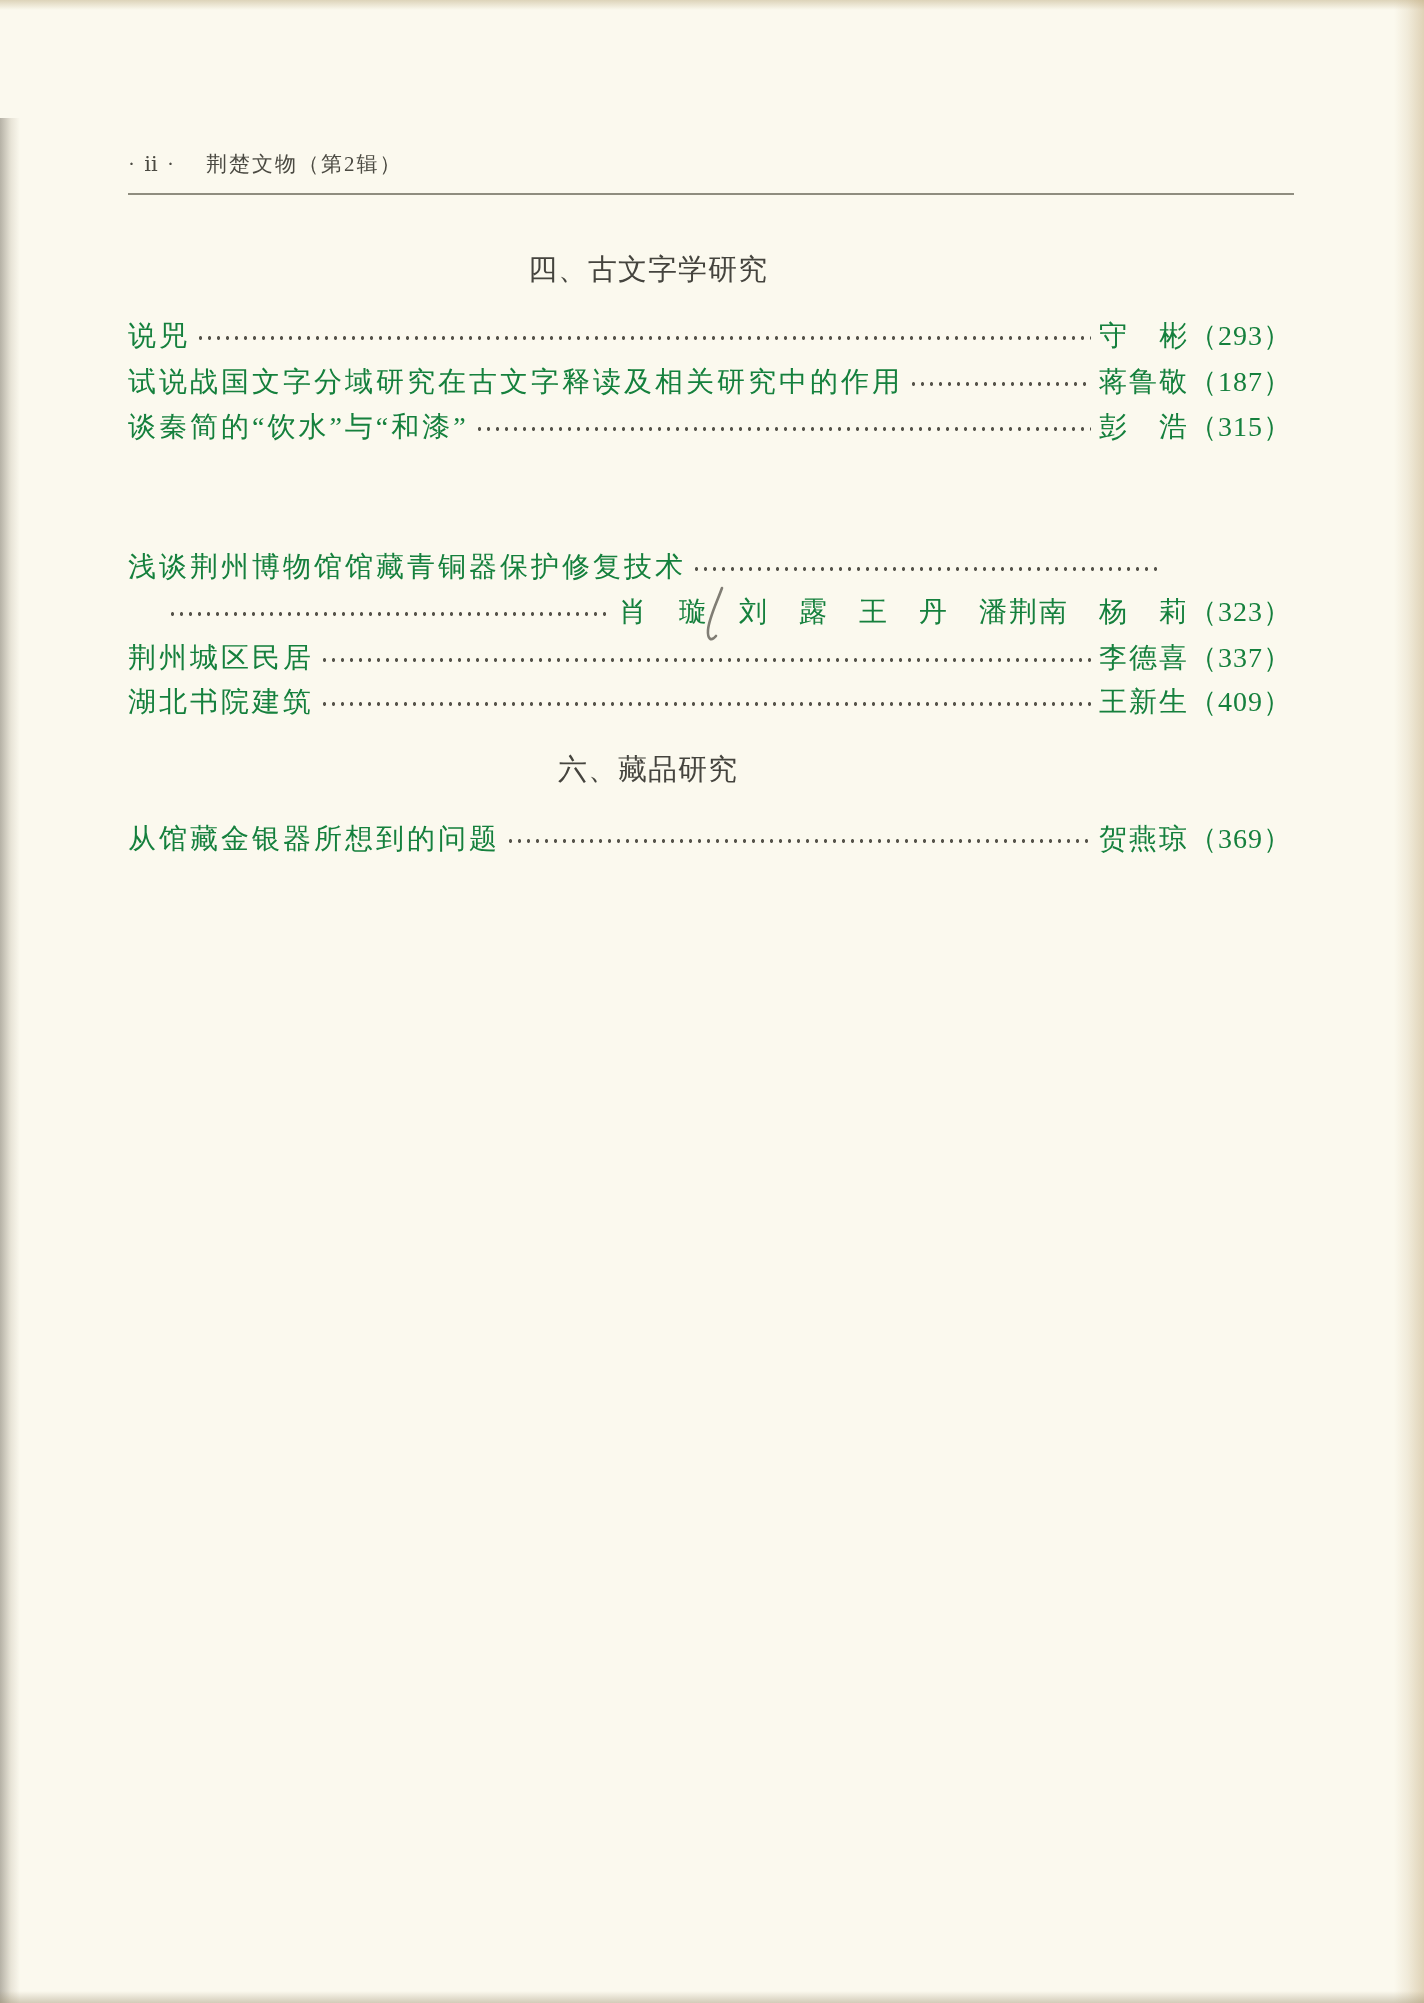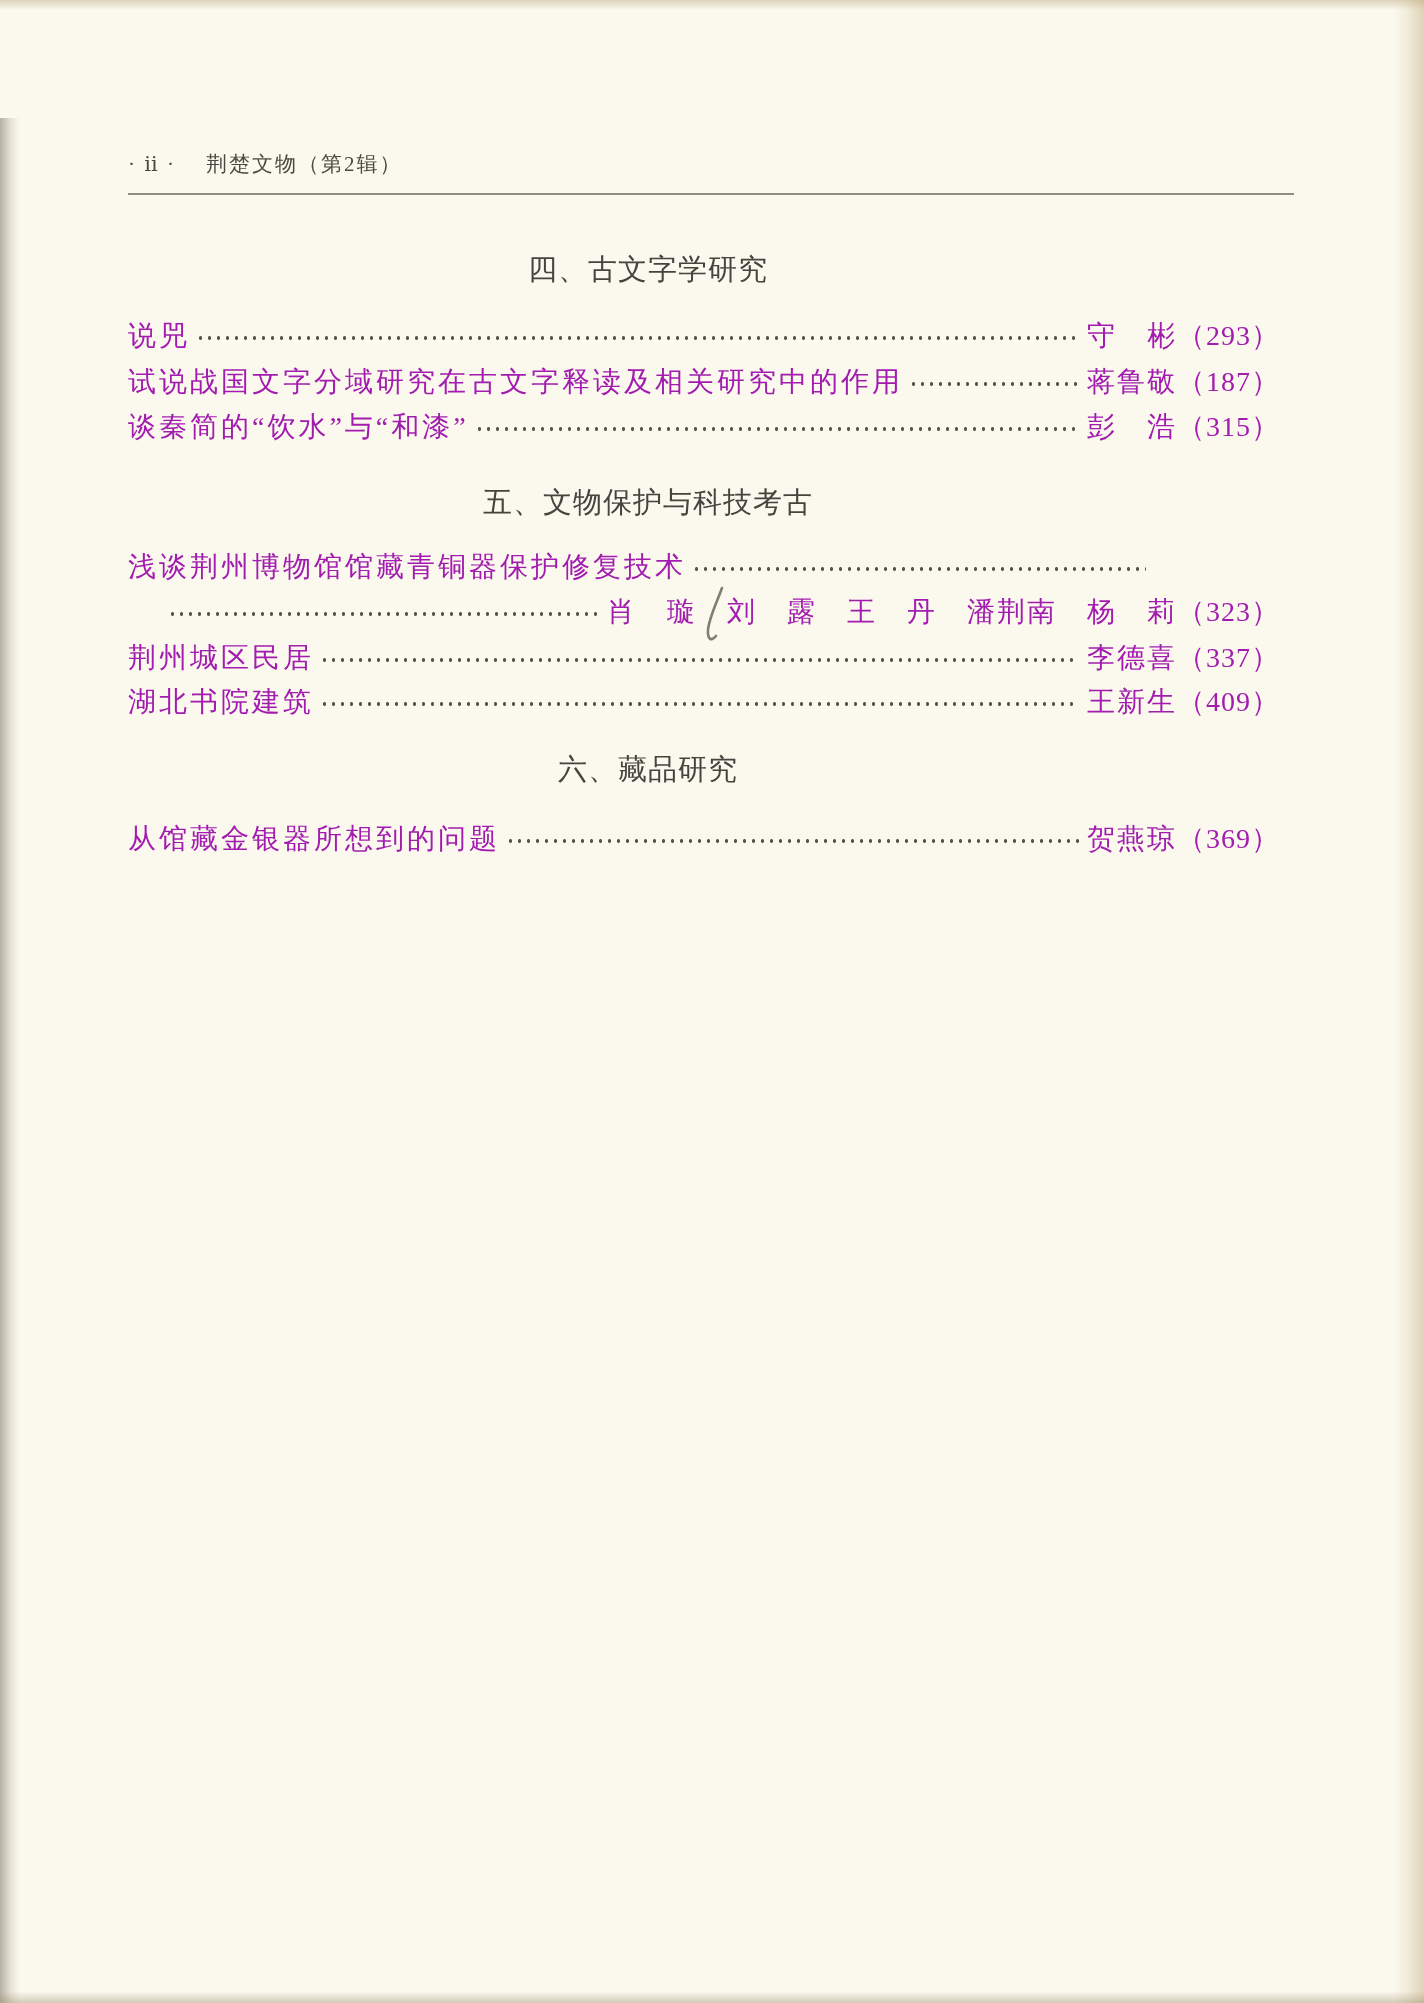--- a/index.html
+++ b/index.html
@@ -68,26 +68,26 @@
     text-align: center;
     font-family: "Liberation Sans", "DejaVu Sans", sans-serif;
     font-weight: normal;
     font-size: 29px;
     color: #45443e;
     letter-spacing: 1px;
     white-space: nowrap;
   }
   .toc-row {
     position: absolute;
-    left: 0; right: 12px;
+    left: 0; right: 0;
     height: 36px;
     display: flex;
     align-items: center;
     font-size: 28px;
-    color: #a21caf;
+    color: #15803d;
     white-space: nowrap;
   }
   .toc-row .title {
     flex: 0 0 auto;
     letter-spacing: 3px;
   }
   .leader {
     flex: 1 1 auto;
     min-width: 24px;
     height: 4px;
@@ -142,21 +142,20 @@
       <span class="leader"></span>
       <span class="entry-right"><span>蒋鲁敬</span><span class="pageno">（187）</span></span>
     </div>
 
     <div class="toc-row" style="top:409px">
       <span class="title">谈秦简的“饮水”与“和漆”</span>
       <span class="leader"></span>
       <span class="entry-right"><span>彭　浩</span><span class="pageno">（315）</span></span>
     </div>
 
-    <div class="section-heading" style="top:483px">五、文物保护与科技考古</div>
 
     <div class="toc-row" style="top:549px">
       <span class="title">浅谈荆州博物馆馆藏青铜器保护修复技术</span>
       <span class="leader stop-short"></span>
     </div>
 
     <div class="toc-row continuation" style="top:594px">
       <span class="leader"></span>
       <span class="entry-right"><span>肖　璇　刘　露　王　丹　潘荆南　杨　莉</span><span class="pageno">（323）</span></span>
     </div>

